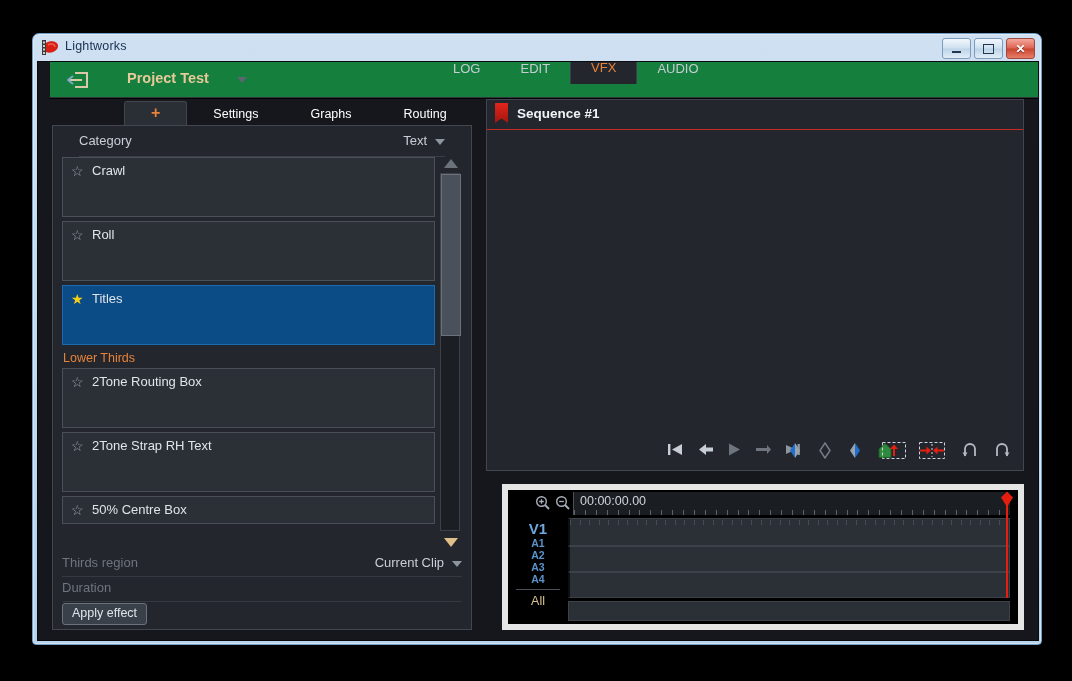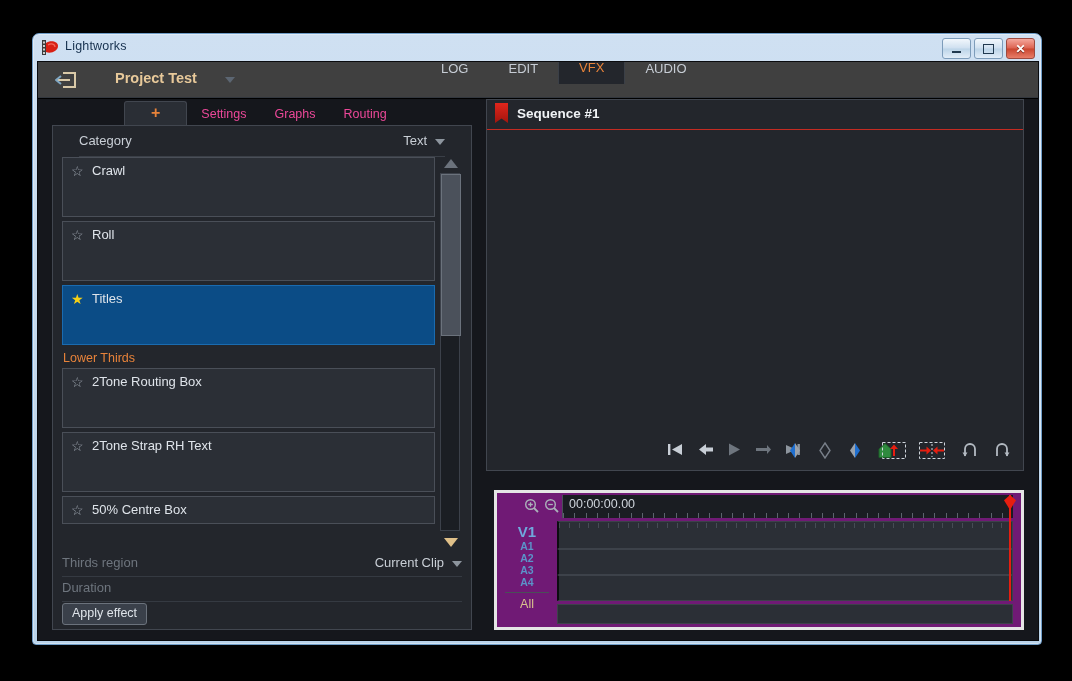--- a/index.html
+++ b/index.html
@@ -23,38 +23,38 @@
   .wb.close{border-color:#9c4a40;background:linear-gradient(#f4a79c,#dd6352 48%,#c9452f 52%,#e87d68);}
   .wb-min{width:9px;height:2px;background:#21394f;margin-top:6px;}
   .wb-max{width:9px;height:8px;border:1.5px solid #21394f;}
   .wb-x{color:#fff;font-size:12px;font-weight:bold;line-height:1;text-shadow:0 1px 0 #70241a;}
 
   
   #app{position:absolute;left:4px;top:27px;width:1000px;height:578px;background:#15171c;
        border:1px solid #0a0b0e;overflow:hidden;}
 
   
-  #topbar{height:36px;background:#404040;position:relative;border-bottom:1px solid #000;}
+  #topbar{height:36px;background:#15803d;position:relative;border-bottom:1px solid #000;margin-left:12px;}
   #exit-btn{position:absolute;left:14px;top:7px;width:30px;height:22px;cursor:pointer;}
   #proj-name{position:absolute;left:77px;top:8px;font-size:14.5px;font-weight:bold;color:#e8c99a;cursor:pointer;}
   #proj-caret{position:absolute;left:187px;top:15px;width:0;height:0;border-left:5px solid transparent;
               border-right:5px solid transparent;border-top:6px solid #5c6672;cursor:pointer;}
   #maintabs{position:absolute;left:383px;top:0;height:22px;display:flex;align-items:flex-end;}
   .mtab{padding:0 20px;height:30px;line-height:30px;font-size:13px;color:#c6ccd4;cursor:pointer;}
   .mtab.active{color:#e8833a;background:#23262c;border:1px solid #3a3f47;border-bottom:none;
                border-radius:4px 4px 0 0;height:31px;line-height:30px;}
   #topbar-line{position:absolute;left:0;bottom:0;width:100%;height:1px;background:#32373e;}
 
   
   #main{position:absolute;left:0;top:37px;right:0;bottom:0;background:#15171c;}
 
   
   #left{position:absolute;left:14px;top:0;width:420px;bottom:10px;}
   #ltabs{height:26px;display:flex;align-items:flex-end;padding-left:72px;}
-  .ltab{padding:0 14px;height:22px;line-height:22px;font-size:12.5px;color:#ec4899;cursor:pointer;}
+  .ltab{padding:0 26px;height:22px;line-height:22px;font-size:12.5px;color:#ffffff;cursor:pointer;}
   .ltab.active{background:#2a2e35;border:1px solid #41464f;border-bottom:none;border-radius:3px 3px 0 0;
                color:#e8833a;font-size:16px;font-weight:bold;height:23px;line-height:21px;padding:0 26px;}
   #lpanel{position:absolute;left:0;top:26px;right:0;bottom:0;background:#23262c;border:1px solid #41464f;}
 
   #cat-row{height:30px;position:relative;border-bottom:1px solid #3a3f47;margin:0 26px;}
   #cat-label{position:absolute;left:0;top:7px;font-size:13px;color:#c9cfd6;}
   #cat-value{position:absolute;right:18px;top:7px;font-size:13px;color:#c9cfd6;cursor:pointer;}
   #cat-caret{position:absolute;right:0;top:13px;width:0;height:0;border-left:5px solid transparent;
              border-right:5px solid transparent;border-top:6px solid #8d959e;cursor:pointer;}
 
@@ -98,21 +98,21 @@
           display:flex;align-items:center;justify-content:center;}
   #empty{font-size:14px;color:#5e656e;}
   #transport{position:absolute;left:0;right:0;bottom:0;height:34px;}
   .tgrp{position:absolute;top:6px;display:flex;align-items:center;gap:13px;}
   #tg1{left:180px;}
   #tg2{left:300px;gap:14px;}
   #tg3{left:395px;gap:13px;}
   #tg4{right:12px;gap:14px;}
   .tbtn{cursor:pointer;display:flex;align-items:center;justify-content:center;}
 
-  #timeline{position:absolute;left:8px;right:0;bottom:0;height:134px;background:#701a75;border:3px solid #e5e5e5;}
+  #timeline{position:absolute;left:16px;right:0;bottom:0;height:134px;background:#000000;border:6px solid #e5e5e5;}
   #tl-top{height:26px;position:relative;}
   #zin{position:absolute;left:27px;top:5px;cursor:pointer;}
   #zout{position:absolute;left:47px;top:5px;cursor:pointer;}
   #ruler{position:absolute;left:65px;top:2px;right:8px;height:23px;background:#1a1d22;border-left:1px solid #4a4f58;}
   #tc{position:absolute;left:6px;top:2px;font-size:12.5px;color:#cfd5dc;font-family:"Liberation Sans",sans-serif;}
   #ticks{position:absolute;left:0;right:0;bottom:0;height:5px;}
   .tick{position:absolute;bottom:0;width:1px;height:5px;background:#5c636d;}
   #tracks{position:absolute;left:0;top:26px;right:0;bottom:0;}
   #tlabels{position:absolute;left:0;top:0;width:60px;bottom:0;text-align:center;}
   #v1{margin-top:4px;font-size:15px;font-weight:bold;color:#6fa8dc;cursor:pointer;}

